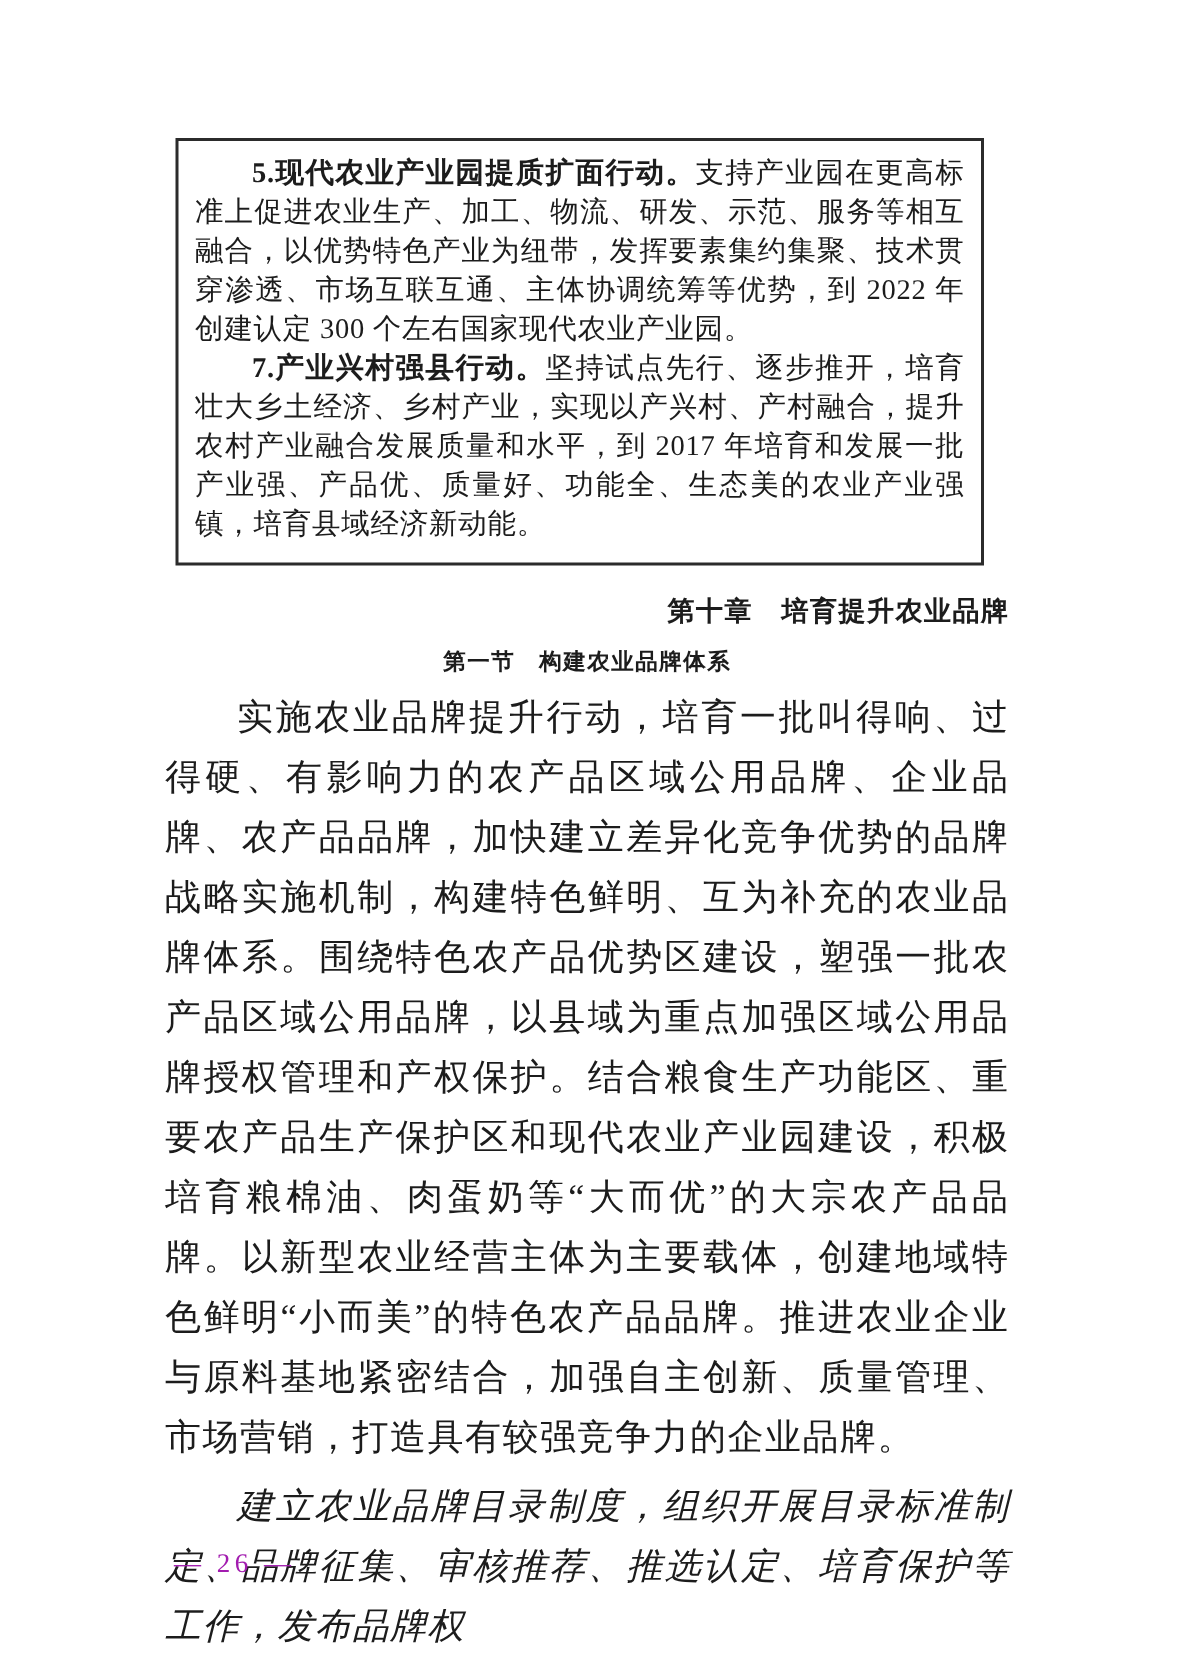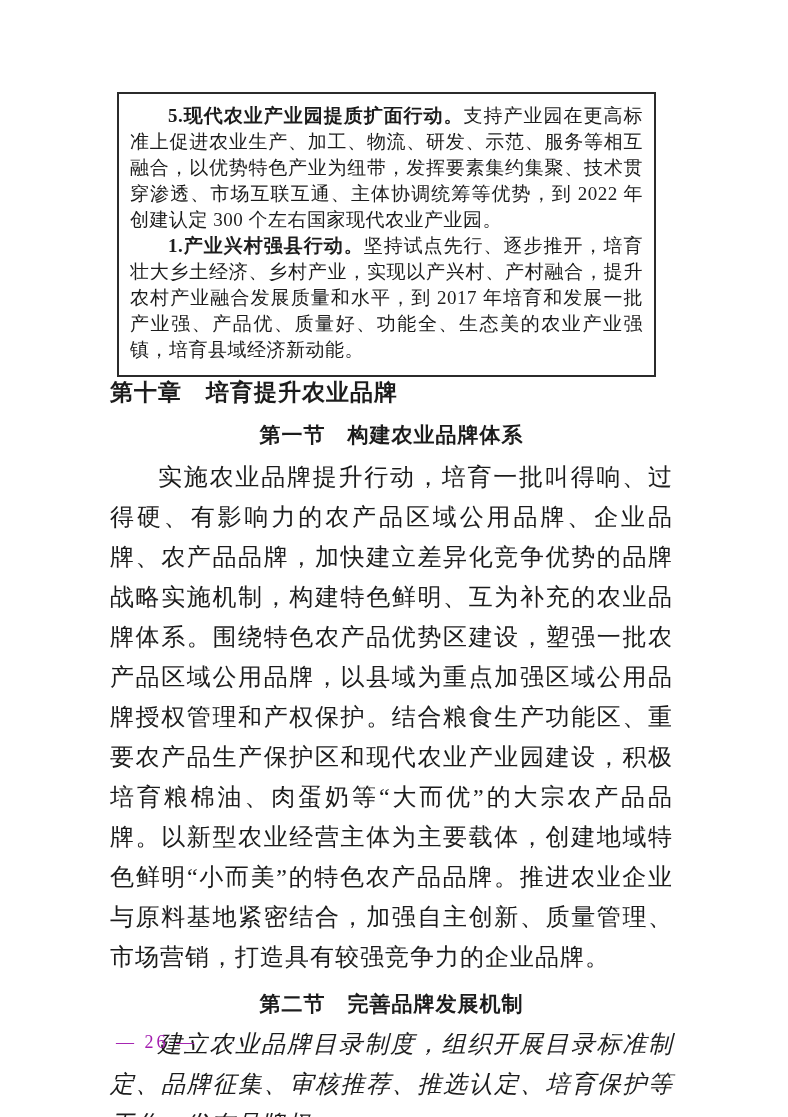--- a/index.html
+++ b/index.html
@@ -25,27 +25,28 @@
   .box-para {
     font-size: 19px;
     line-height: 26px;
     text-align: justify;
     text-indent: 2em;
     letter-spacing: 0.5px;
   }
   .box-para .lead { font-weight: bold; }
   .chapter-title {
     font-family: "Liberation Sans", "DejaVu Sans", sans-serif;
-    font-size: 23px;
+    font-size: 18px;
     font-weight: bold;
-    text-align: left;
+    text-align: right;
+    margin-top: 18px;
     letter-spacing: 1px;
   }
   .section-title {
-    font-size: 21px;
+    font-size: 15px;
     font-weight: bold;
     font-style: normal;
     text-align: center;
     margin-top: 13px;
     letter-spacing: 1px;
   }
   .body-para {
     font-size: 24px;
     line-height: 40px;
     text-align: justify;
@@ -63,28 +64,27 @@
     color: #a21caf;
   }
 </style>
 </head>
 <body>
 
 <div class="page">
 
   <div class="callout-box">
     <p class="box-para"><span class="lead">5.现代农业产业园提质扩面行动。</span><span>支持产业园在更高标准上促进农业生产、加工、物流、研发、示范、服务等相互融合，以优势特色产业为纽带，发挥要素集约集聚、技术贯穿渗透、市场互联互通、主体协调统筹等优势，到 2022 年创建认定 300 个左右国家现代农业产业园。</span></p>
-    <p class="box-para"><span class="lead">1.产业兴村强县行动。</span><span>坚持试点先行、逐步推开，培育壮大乡土经济、乡村产业，实现以产兴村、产村融合，提升农村产业融合发展质量和水平，到 2017 年培育和发展一批产业强、产品优、质量好、功能全、生态美的农业产业强镇，培育县域经济新动能。</span></p>
+    <p class="box-para"><span class="lead">7.产业兴村强县行动。</span><span>坚持试点先行、逐步推开，培育壮大乡土经济、乡村产业，实现以产兴村、产村融合，提升农村产业融合发展质量和水平，到 2017 年培育和发展一批产业强、产品优、质量好、功能全、生态美的农业产业强镇，培育县域经济新动能。</span></p>
   </div>
 
   <h1 class="chapter-title">第十章　培育提升农业品牌</h1>
 
   <h2 class="section-title">第一节　构建农业品牌体系</h2>
 
   <p class="body-para">实施农业品牌提升行动，培育一批叫得响、过得硬、有影响力的农产品区域公用品牌、企业品牌、农产品品牌，加快建立差异化竞争优势的品牌战略实施机制，构建特色鲜明、互为补充的农业品牌体系。围绕特色农产品优势区建设，塑强一批农产品区域公用品牌，以县域为重点加强区域公用品牌授权管理和产权保护。结合粮食生产功能区、重要农产品生产保护区和现代农业产业园建设，积极培育粮棉油、肉蛋奶等“大而优”的大宗农产品品牌。以新型农业经营主体为主要载体，创建地域特色鲜明“小而美”的特色农产品品牌。推进农业企业与原料基地紧密结合，加强自主创新、质量管理、市场营销，打造具有较强竞争力的企业品牌。</p>
 
-  <h2 class="section-title">第二节　完善品牌发展机制</h2>
 
   <p class="body-para last">建立农业品牌目录制度，组织开展目录标准制定、品牌征集、审核推荐、推选认定、培育保护等工作，发布品牌权</p>
 
   <div class="page-footer">— 26 —</div>
 
 </div>
 
 </body></html>

